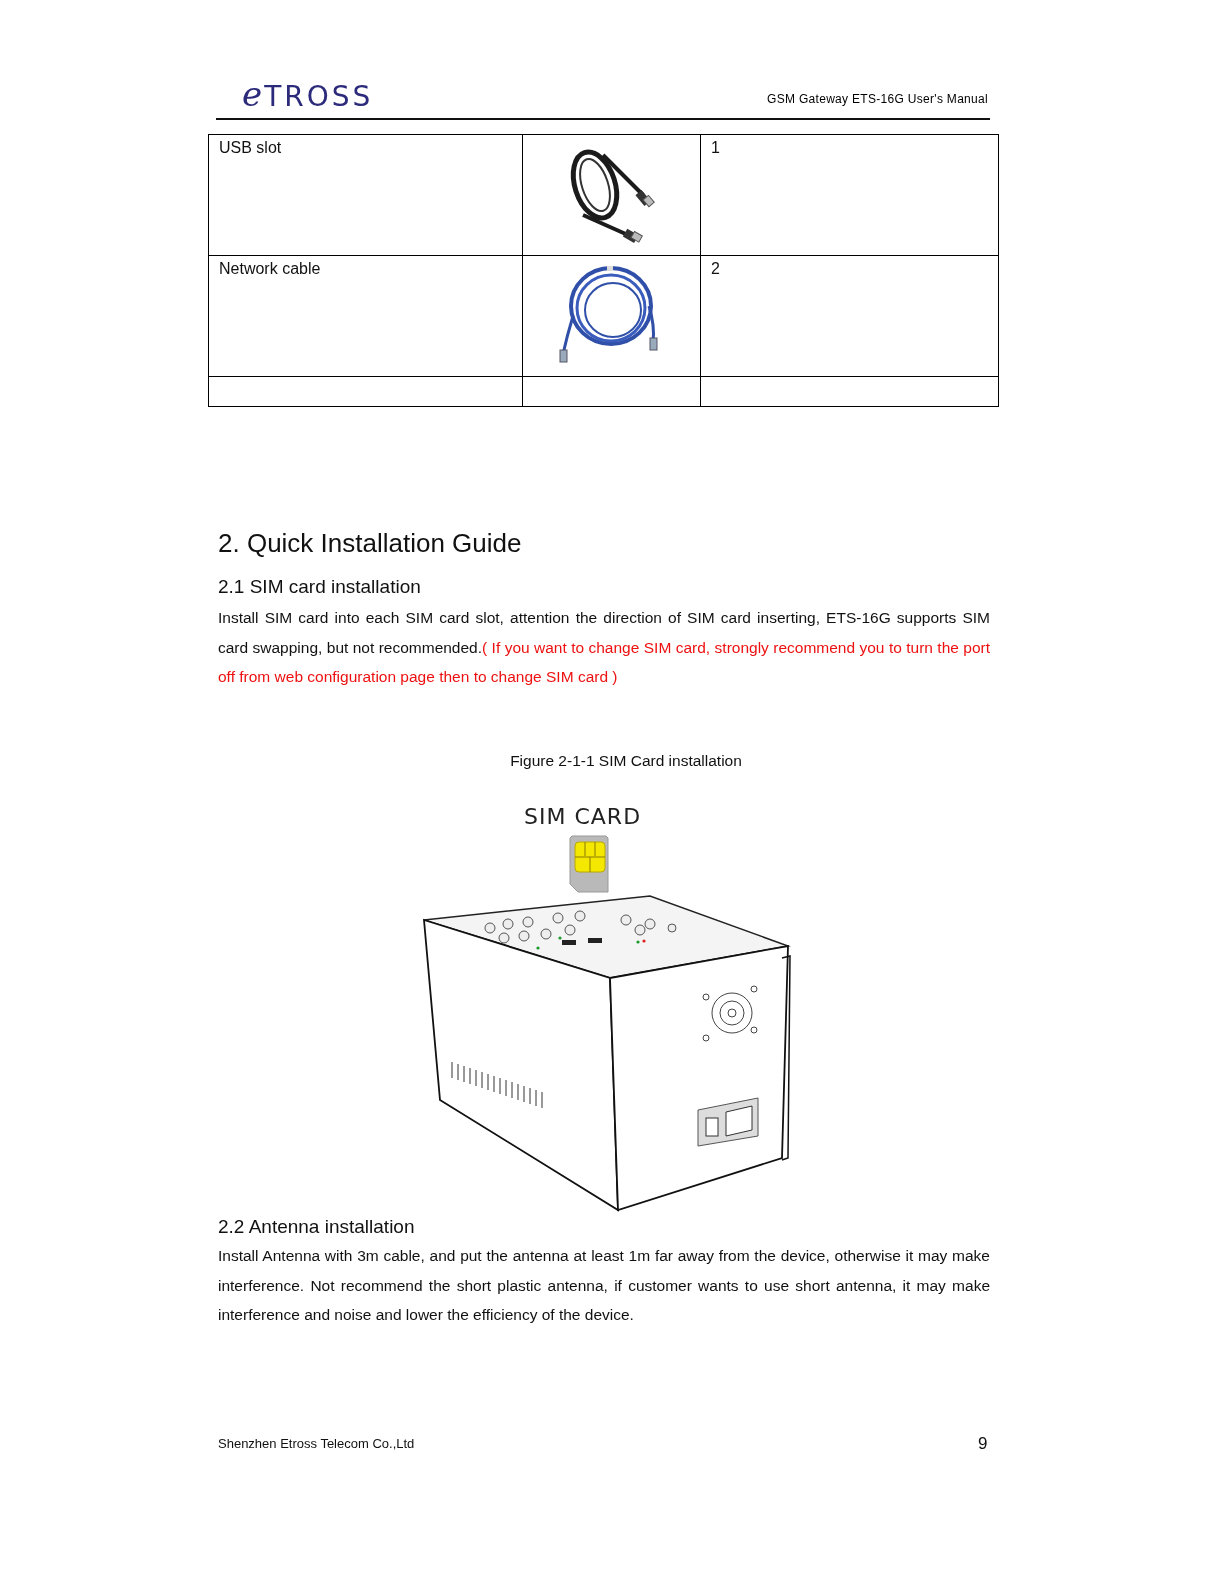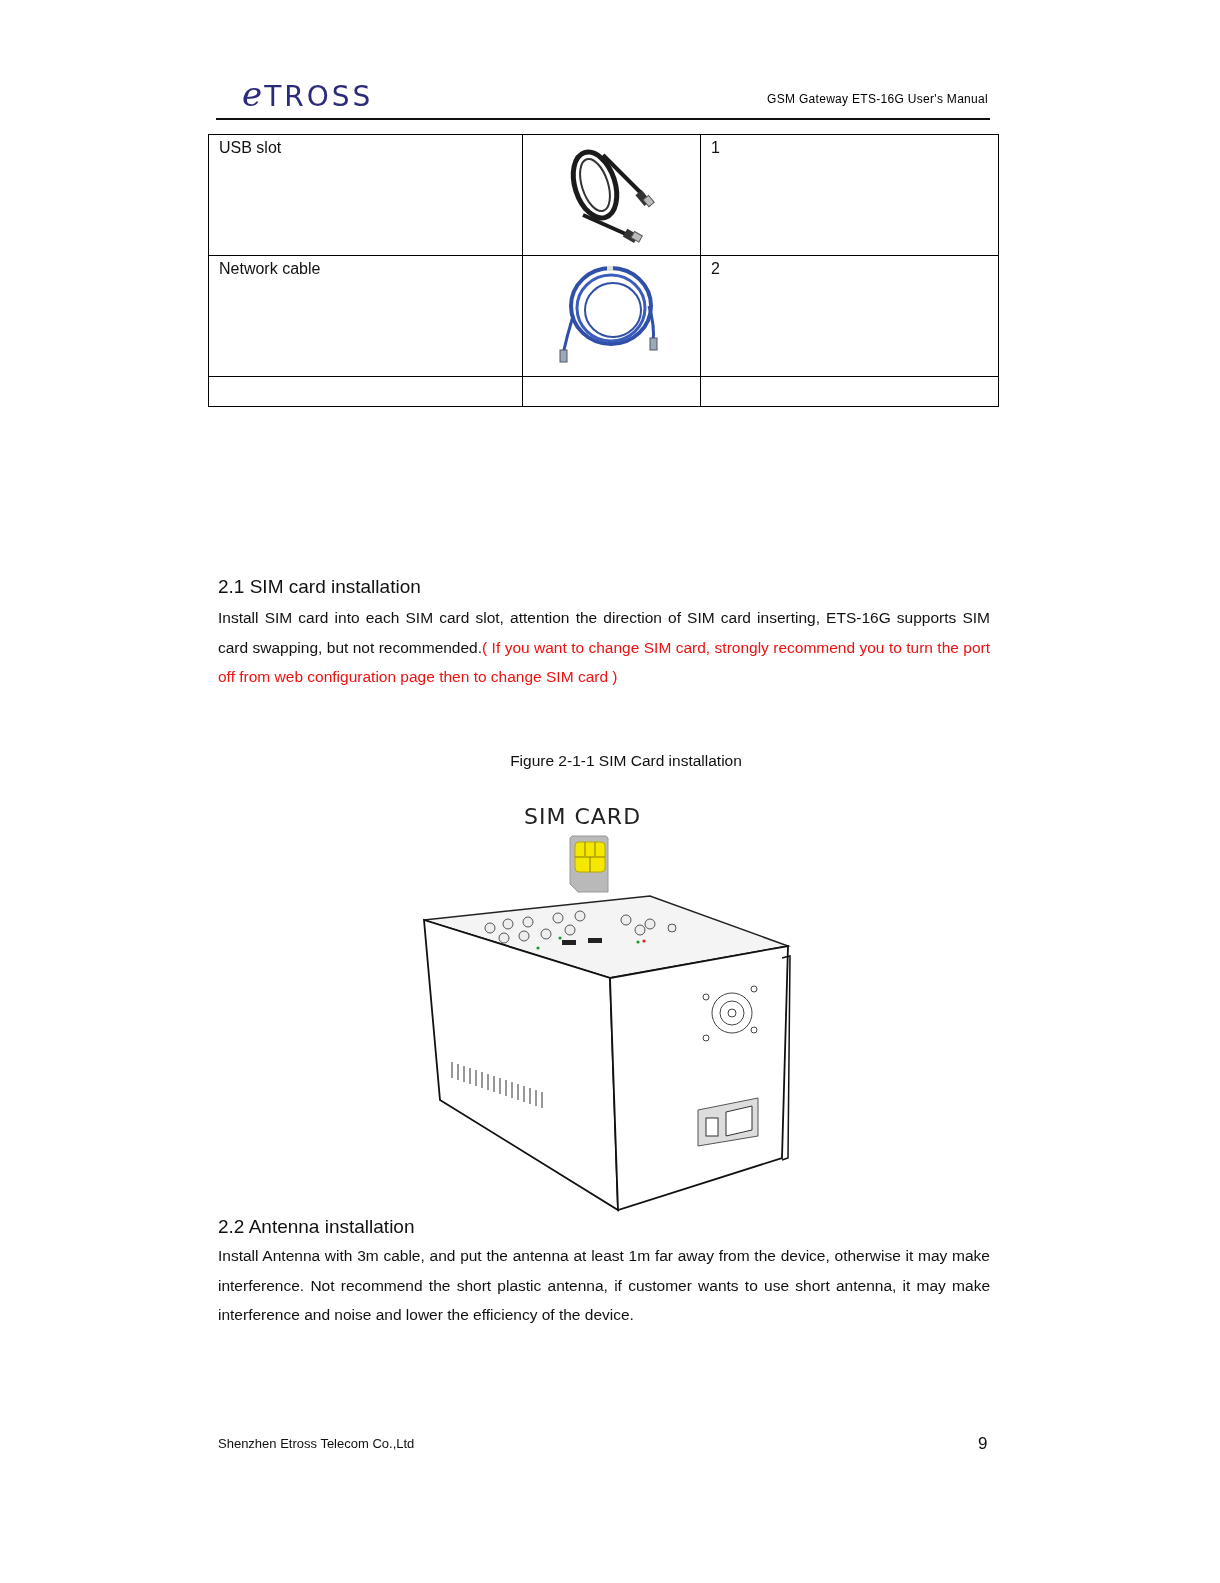--- a/index.html
+++ b/index.html
@@ -79,20 +79,21 @@
       <td>2</td>
     </tr>
     <tr class="empty">
       <td class="c1"></td>
       <td class="c2"></td>
       <td></td>
     </tr>
   </tbody>
     </table>
 
+  <div class="h1">2. Quick Installation Guide</div>
   <div class="h2" style="top:576px;">2.1 SIM card installation</div>
   <div class="para" style="top:603px;"><span>Install SIM card into each SIM card slot, attention the direction of SIM card inserting, ETS-16G supports SIM card swapping, but not recommended.</span><span class="red">( If you want to change SIM card, strongly recommend you to turn the port off from web configuration page then to change SIM card )</span></div>
 
   <div class="caption">Figure 2-1-1 SIM Card installation</div>
 
   <div class="figure">
     <div class="sim-label">SIM CARD</div>
     <svg width="390" height="420" viewBox="0 0 390 420" style="position:absolute;left:0;top:0;">
 
       <g>

